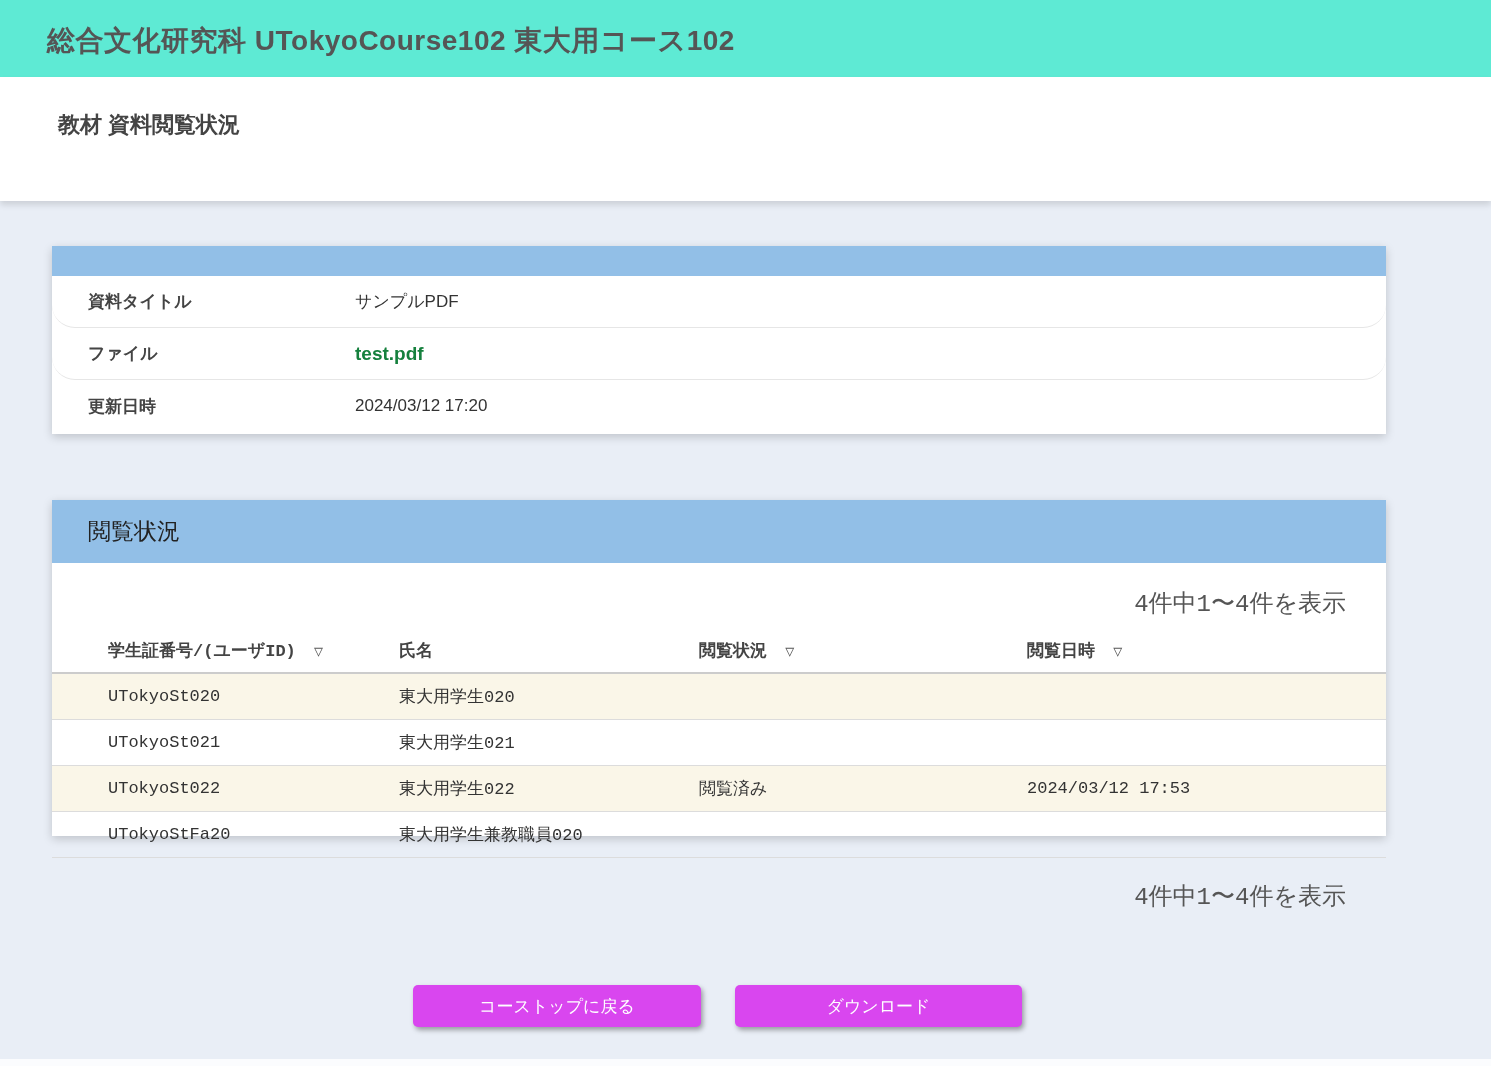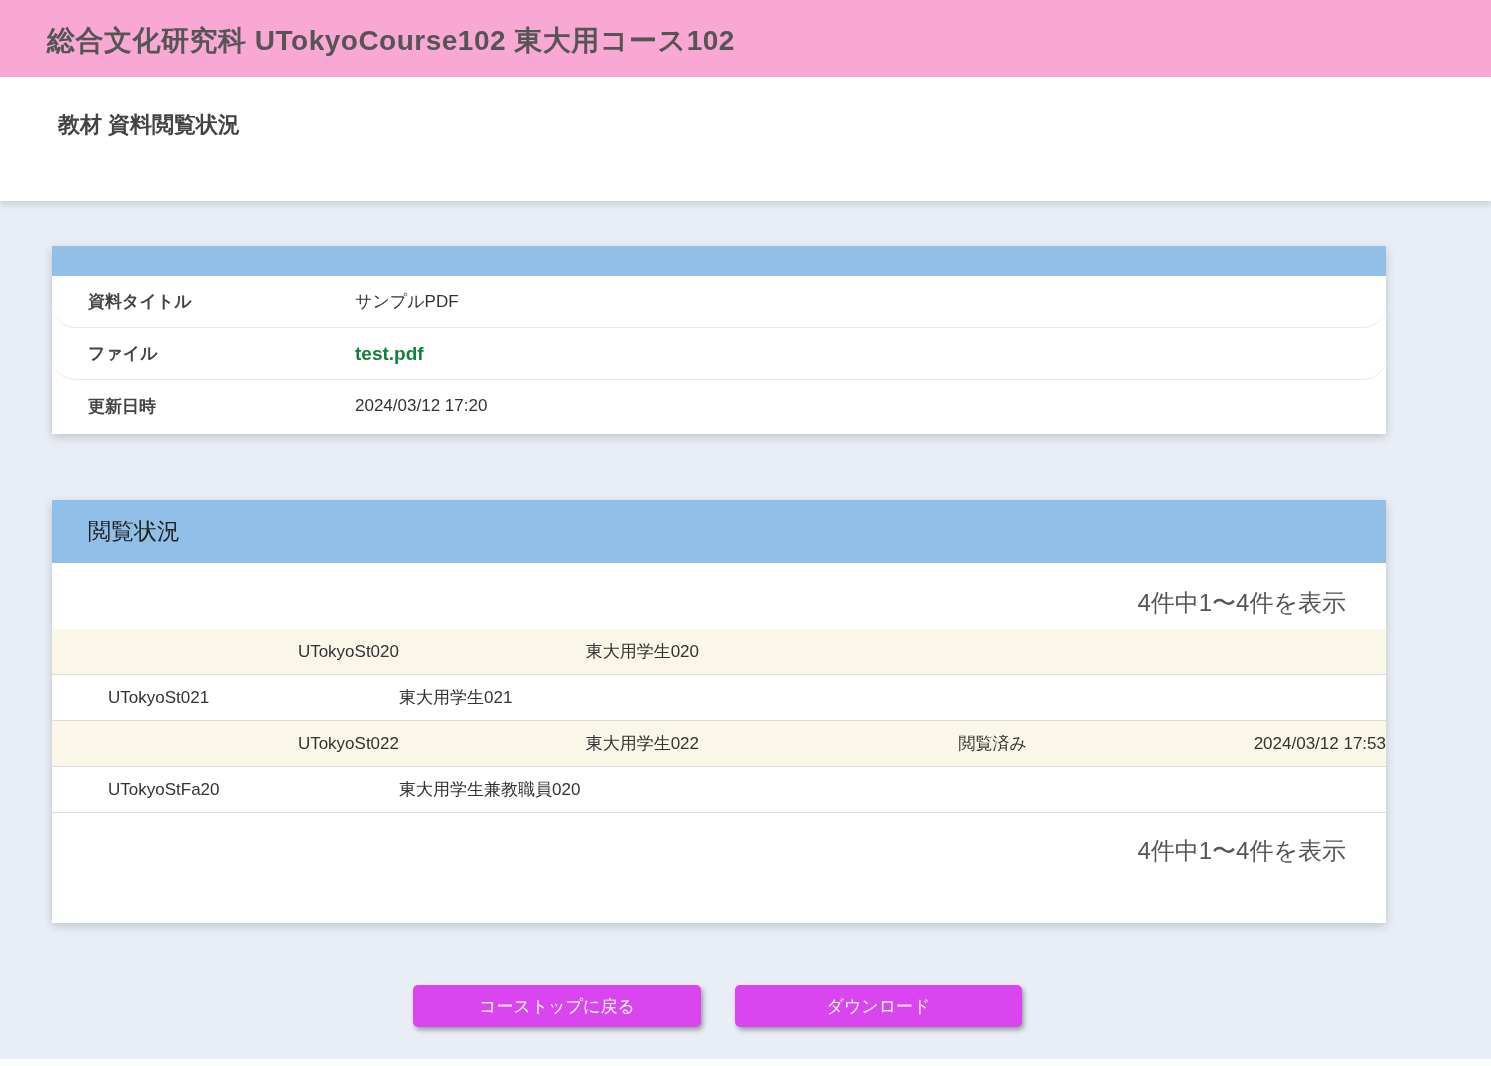--- a/index.html
+++ b/index.html
@@ -10,21 +10,21 @@
     position: relative;
     overflow: hidden;
     color: #333;
   }
   .top-strip {
     position: absolute; top: 0; left: 30px; right: 0; height: 6px;
     background: #c9c9c9;
   }
   .header-band {
     position: absolute; top: 0; left: 0; width: 100%; height: 84px;
-    background: #f9a8d4;
+    background: #5eead4;
     border-bottom: 1px solid #dddddd;
   }
   .header-band .course-title {
     position: absolute; left: 47px; top: 22px;
     font-size: 28px; font-weight: bold; color: #555555;
     letter-spacing: 0.5px;
   }
   .subheader-band {
     position: absolute; top: 77px; left: 0; width: 100%; height: 124px;
     background: #ffffff;
@@ -33,21 +33,21 @@
   .subheader-band .page-title {
     position: absolute; left: 58px; top: 33px;
     font-size: 22px; font-weight: bold; color: #444444;
   }
   .card {
     position: absolute; left: 52px; width: 1334px;
     background: #ffffff;
     box-shadow: 0 3px 9px rgba(0,0,0,0.18);
   }
   .card-1 { top: 246px; height: 188px; }
-  .card-2 { top: 500px; height: 423px; }
+  .card-2 { top: 500px; height: 336px; font-family: Liberation Mono, monospace; }
   .blue-bar {
     background: #92bfe7;
     width: 100%;
   }
   .card-1 .blue-bar { height: 30px; }
   .card-2 .blue-bar {
     height: 63px;
     display: flex; align-items: center;
     padding-left: 36px;
     font-size: 23px; color: #222222;
@@ -80,21 +80,21 @@
     height: 45px;
     border-bottom: 2px solid #cccccc;
     font-size: 17px; font-weight: bold; color: #444444;
   }
   .vs-row {
     display: flex; align-items: center;
     height: 46px;
     border-bottom: 1px solid #dcdcdc;
     font-size: 17px; color: #333333;
   }
-  .vs-row.stripe { background: #faf6e8; text-align: right; }
+  .vs-row.stripe { background: #faf6e8; }
   .c1 { width: 347px; padding-left: 56px; }
   .c2 { width: 300px; }
   .c3 { width: 328px; }
   .c4 { flex: 1; }
   .sort-icon {
     display: inline-block; margin-left: 8px;
     font-size: 15px; color: #555555; cursor: pointer;
   }
   .sortable { cursor: pointer; }
   .button-row {
@@ -147,20 +147,37 @@
   </div>
 </div>
 
 <div class="card card-2">
   <div class="blue-bar">
     <span>閲覧状況</span>
   </div>
 
   <div class="count-line">4件中1〜4件を表示</div>
 
+  <div class="vs-header-row">
+    <div class="c1 sortable">
+      <span>学生証番号/(ユーザID)</span>
+      <span class="sort-icon">▽</span>
+    </div>
+    <div class="c2">
+      <span>氏名</span>
+    </div>
+    <div class="c3 sortable">
+      <span>閲覧状況</span>
+      <span class="sort-icon">▽</span>
+    </div>
+    <div class="c4 sortable">
+      <span>閲覧日時</span>
+      <span class="sort-icon">▽</span>
+    </div>
+  </div>
 
   <div class="vs-row stripe">
     <div class="c1">UTokyoSt020</div>
     <div class="c2">東大用学生020</div>
     <div class="c3"></div>
     <div class="c4"></div>
   </div>
   <div class="vs-row">
     <div class="c1">UTokyoSt021</div>
     <div class="c2">東大用学生021</div>

